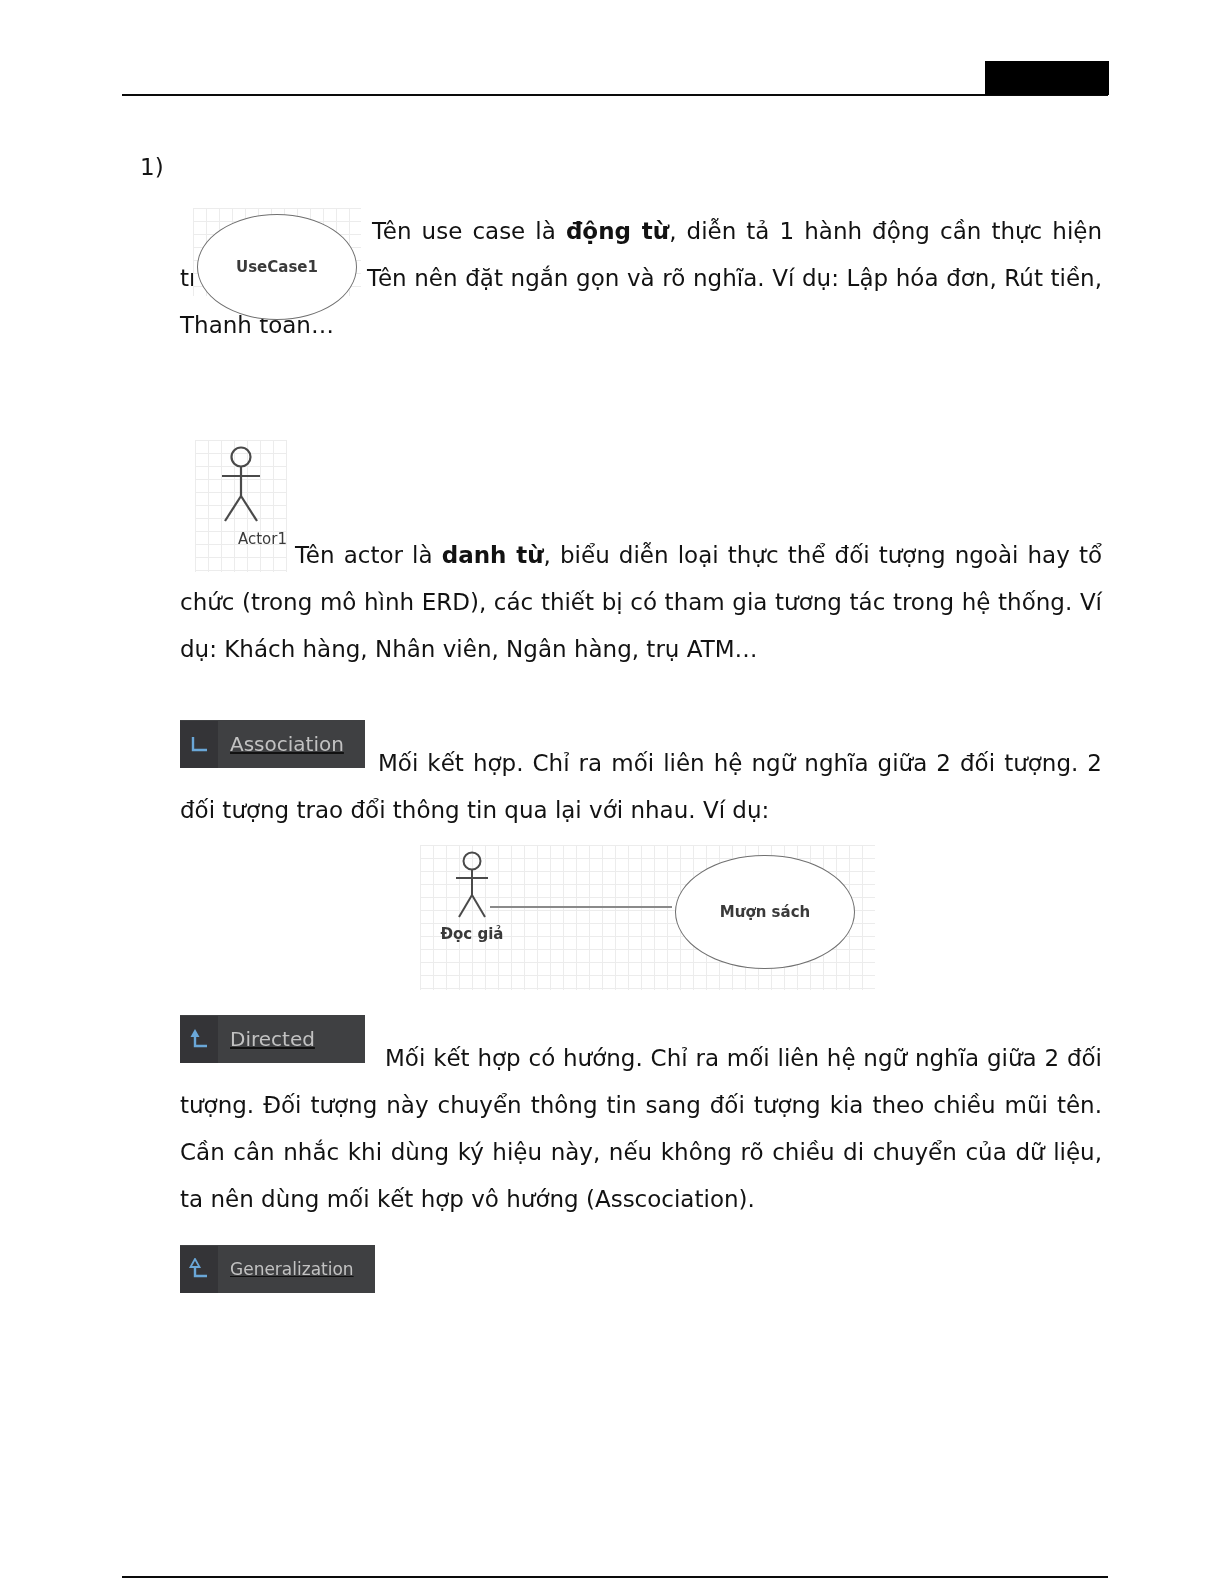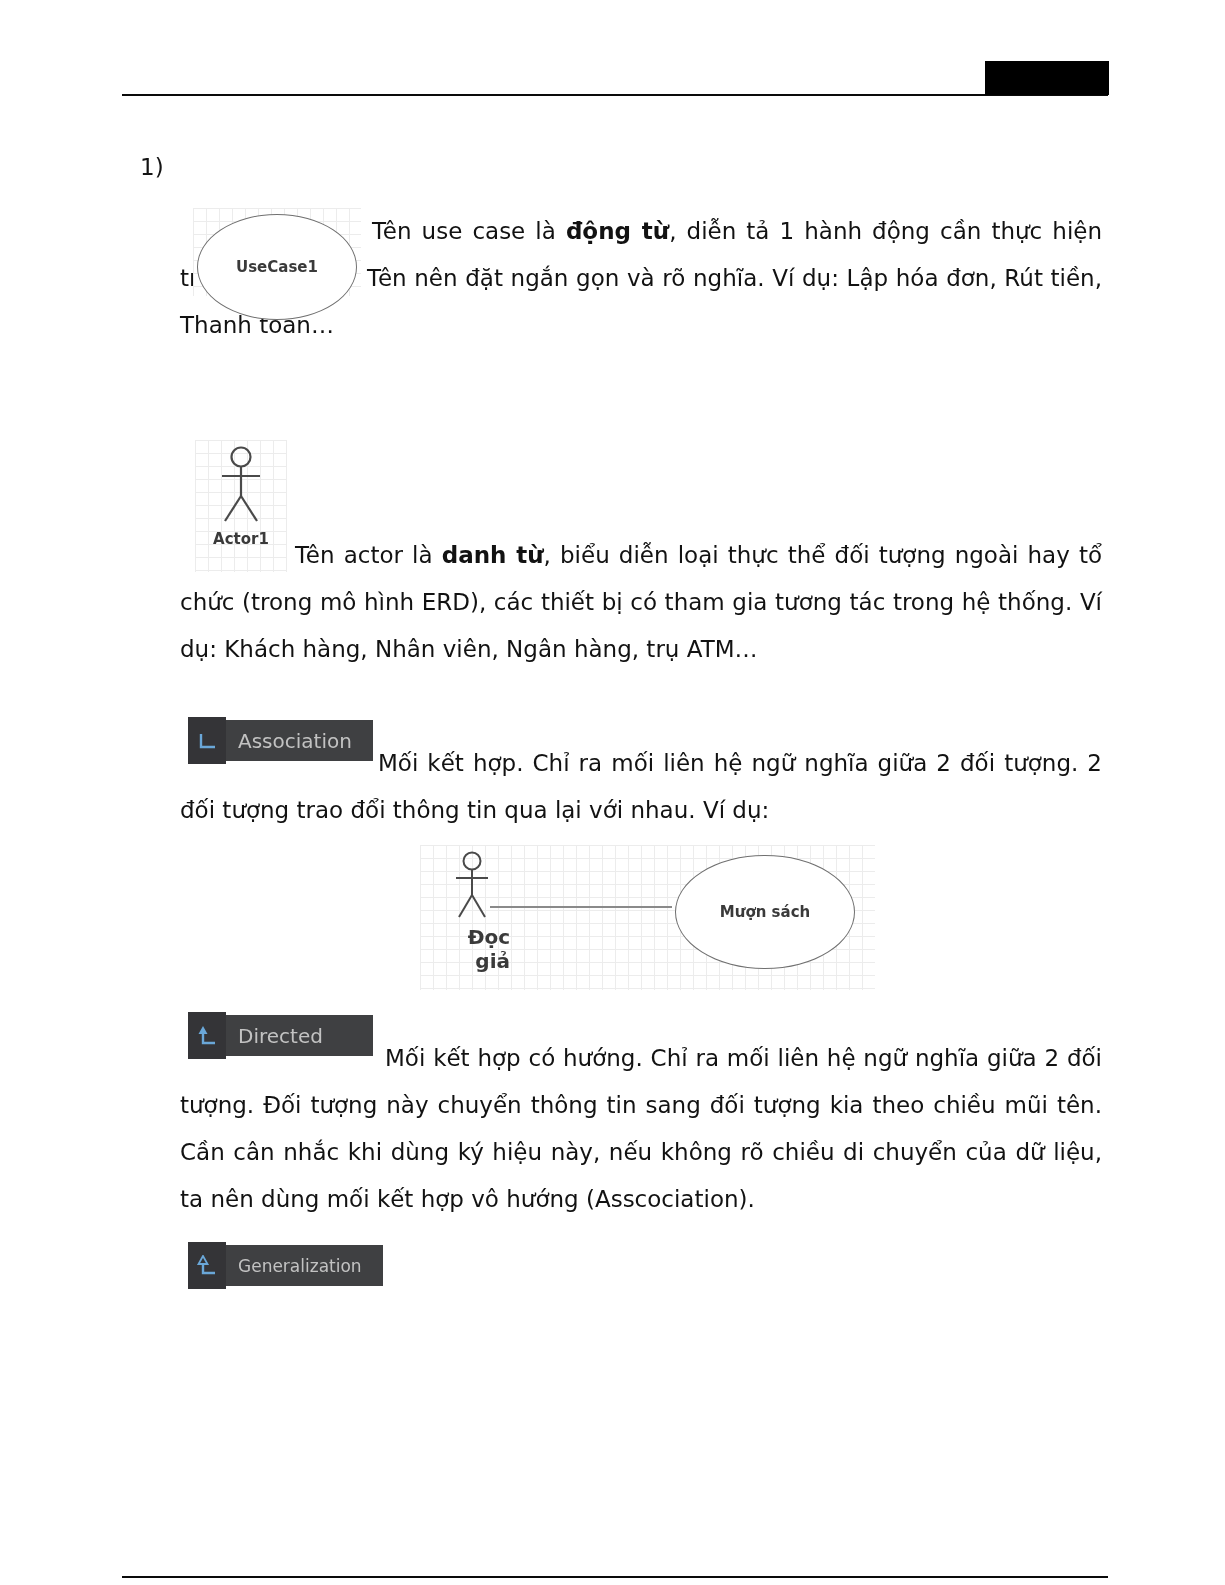--- a/index.html
+++ b/index.html
@@ -39,42 +39,42 @@
   .media-usecase { position:absolute; left:13px; top:0; width:168px; height:88px; }
   .uml-ellipse {
     position:absolute; left:4px; top:6px; width:158px; height:104px;
     border:1px solid #707070; border-radius:50%; background:#fff;
     display:flex; align-items:center; justify-content:center;
   }
   .uml-label { font-size:15px; font-weight:bold; color:#3a3a3a; }
 
   .media-actor { position:absolute; left:15px; top:0; width:92px; height:132px; text-align:center; }
   .media-actor svg { display:block; margin:6px auto 0 auto; }
-  .actor-caption { display:block; font-size:15px; font-weight:bold; color:#3a3a3a; margin-top:2px; }
+  .actor-caption { display:block; font-size:15px; font-weight:normal; color:#3a3a3a; margin-top:2px;text-align:right; }
 
   .tool-btn {
-    position:absolute; left:8px; top:0; height:41px; box-sizing:border-box;
-    background:#3f4042; display:flex; align-items:center;
+    position:absolute; left:0; top:0; height:48px; box-sizing:border-box;
+    background:#3f4042; display:flex; align-items:center;text-decoration:underline;
   }
   .tool-btn .iconbox {
     width:38px; height:47px; background:#343437;
     display:flex; align-items:center; justify-content:center; flex:0 0 38px;
   }
   .tool-btn .btn-label { color:#c2c2c2; font-size:20px; padding:0 12px; white-space:nowrap; }
   #btn-assoc { width:185px; }
   #btn-directed { width:185px; }
   #btn-gen { width:195px; }
   #btn-gen .btn-label { font-size:17px; }
 
   .example {
     position:absolute; left:240px; top:125px; width:455px; height:145px;
   }
   .ex-actor { position:absolute; left:14px; top:6px; width:76px; text-align:center; }
   .ex-actor svg { display:block; margin:0 auto; }
-  .ex-caption { display:block; font-size:20px; font-weight:bold; color:#3a3a3a; margin-top:2px;text-align:right; }
+  .ex-caption { display:block; font-size:15px; font-weight:bold; color:#3a3a3a; margin-top:2px; }
   .ex-line { position:absolute; left:70px; top:61px; width:182px; height:2px; background:#8a8a8a; }
   .ex-ellipse {
     position:absolute; left:255px; top:10px; width:178px; height:112px;
     border:1px solid #707070; border-radius:50%; background:#fff;
     display:flex; align-items:center; justify-content:center;text-align:center;
   }
 </style>
 </head>
 <body>
 

